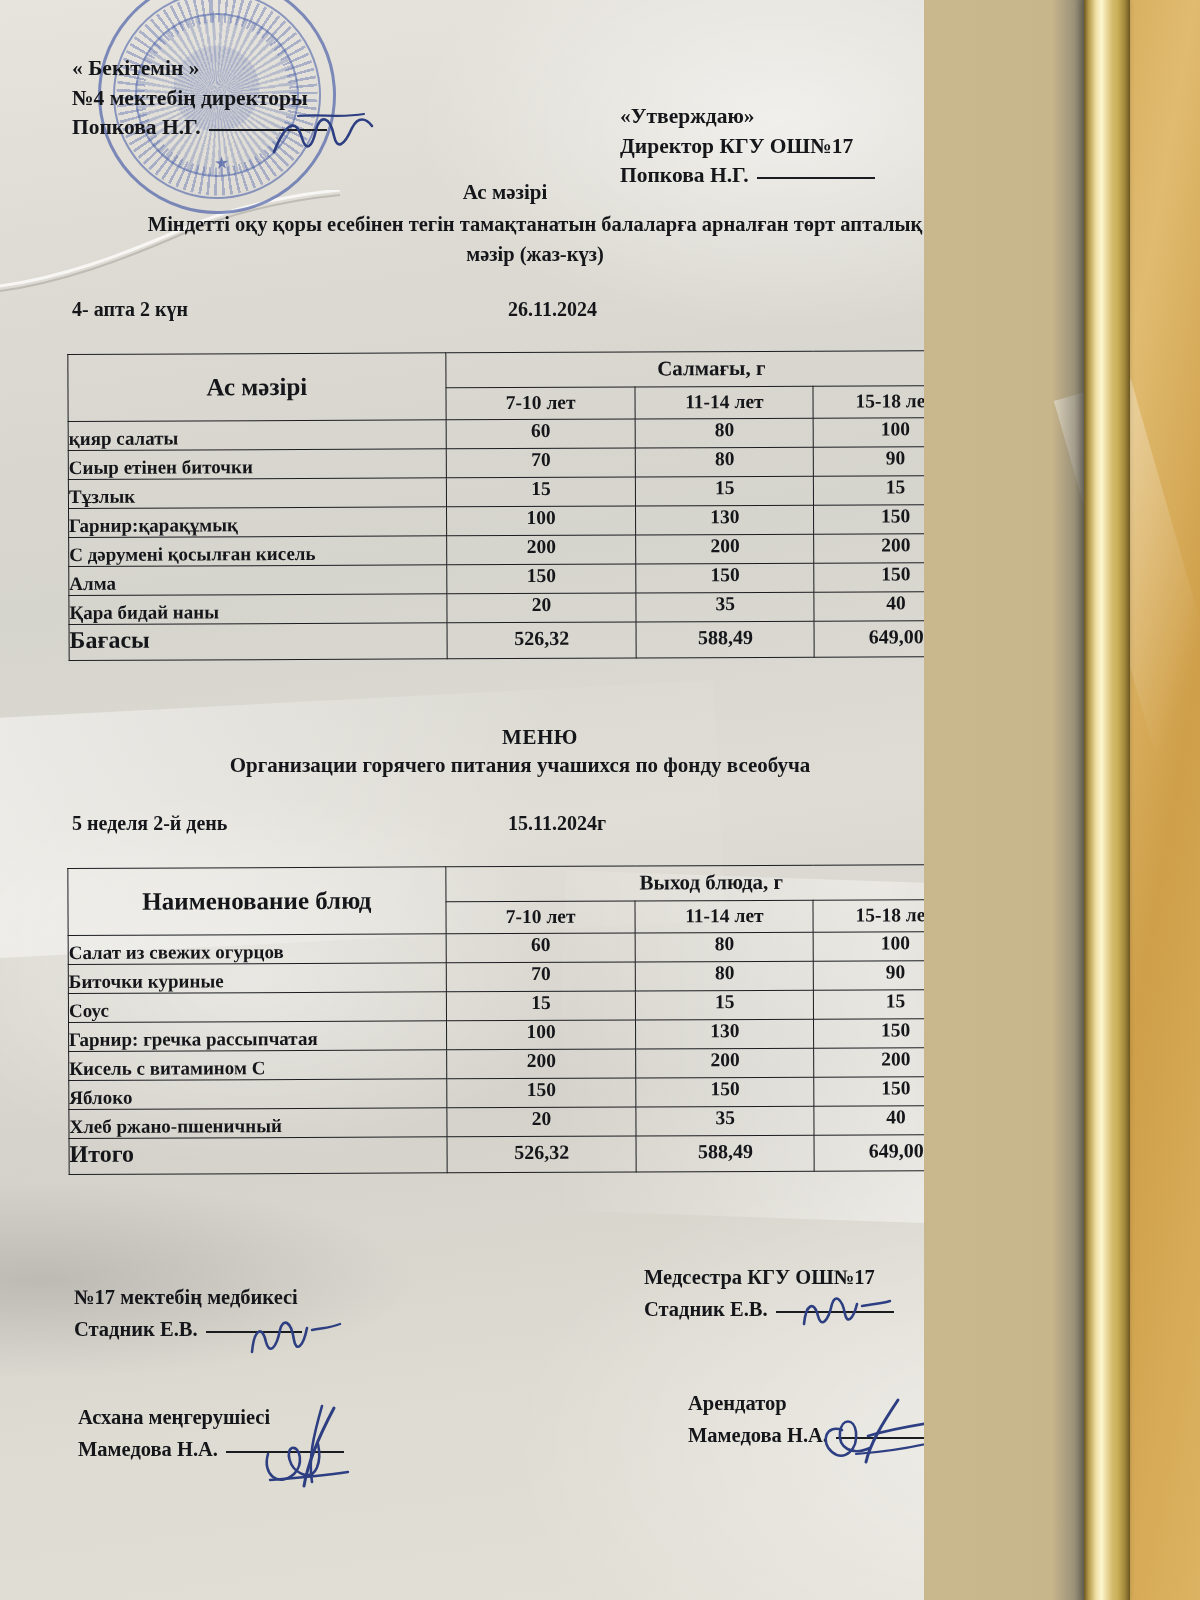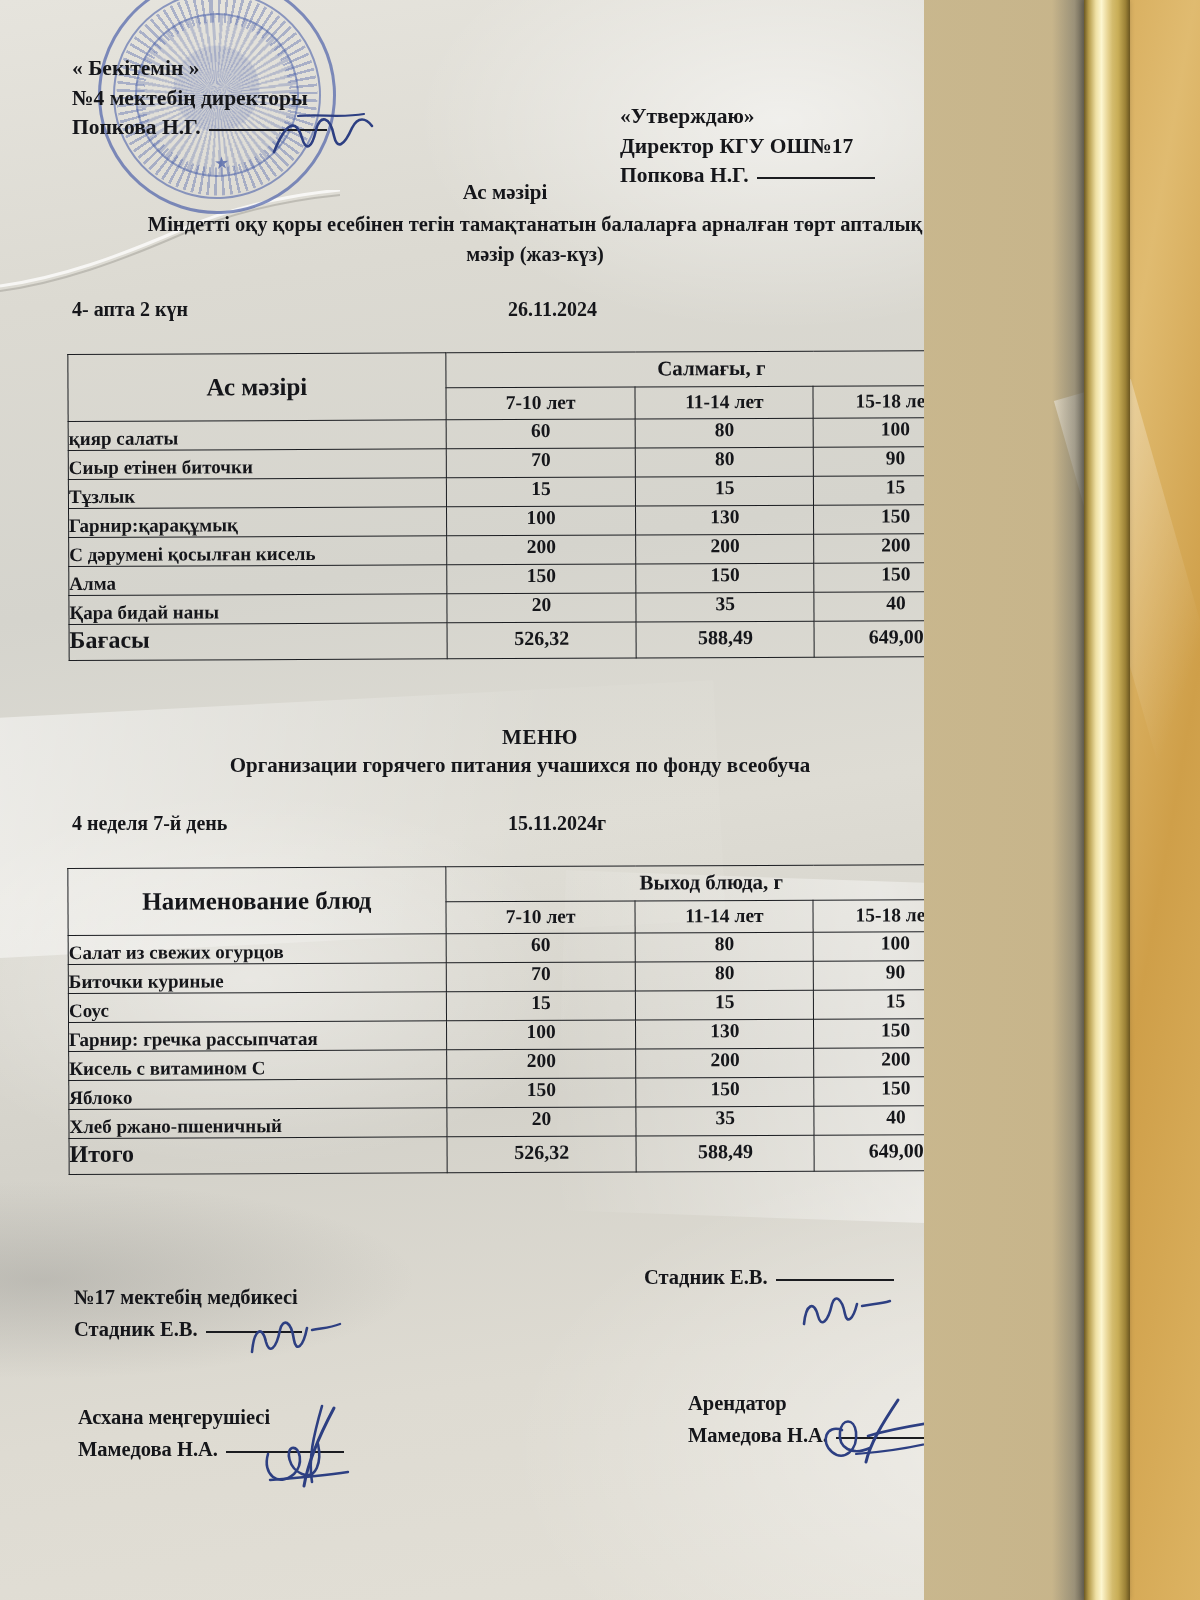--- a/index.html
+++ b/index.html
@@ -321,21 +321,21 @@
         <td class="num">588,49</td>
         <td class="num">649,00</td>
       </tr>
     </tbody>
   </table>
 
   <div id="title-ru">МЕНЮ</div>
   <div id="subtitle-ru">Организации горячего питания учашихся по фонду всеобуча</div>
 
   <div class="daterow" id="daterow2">
-    <span>4 неделя  7-й день</span>
+    <span>5 неделя  2-й день</span>
     <span class="date">15.11.2024г</span>
   </div>
 
   <table class="menu" id="table2">
     <colgroup>
       <col class="c-name">
         <col class="c-a">
         <col class="c-b">
         <col class="c-c">
     </colgroup>
@@ -403,20 +403,21 @@
   </table>
 
   <div class="sigblock" id="sig-nurse-kk">
     <div>№17 мектебің медбикесі</div>
     <div class="nm">
       <span>Стадник Е.В.</span><span class="sig-rule"></span>
     </div>
   </div>
 
   <div class="sigblock" id="sig-nurse-ru">
+    <div>Медсестра КГУ ОШ№17</div>
     <div class="nm">
       <span>Стадник Е.В.</span><span class="sig-rule long"></span>
     </div>
   </div>
 
   <div class="sigblock" id="sig-cook-kk">
     <div>Асхана меңгерушіесі</div>
     <div class="nm">
       <span>Мамедова Н.А.</span><span class="sig-rule long"></span>
     </div>

